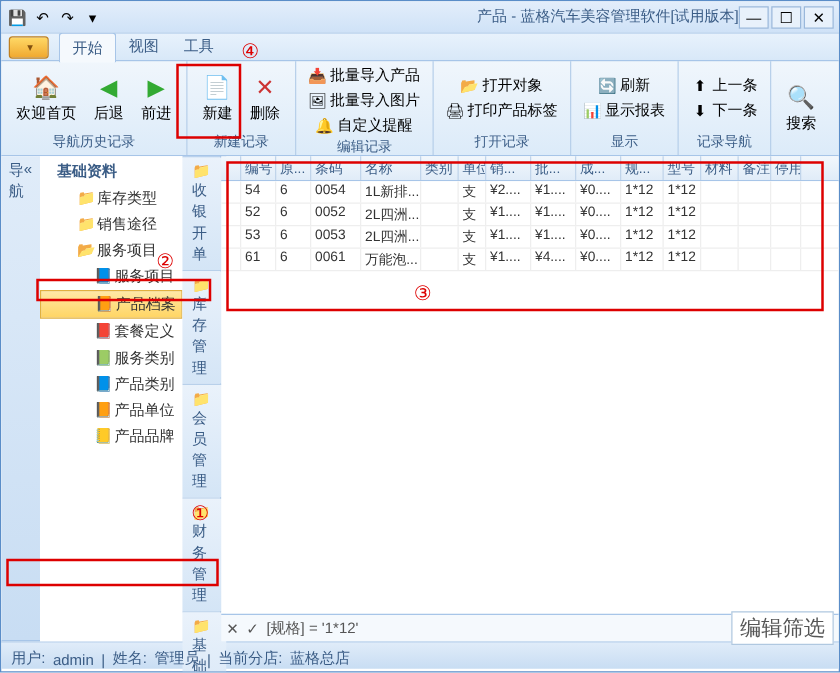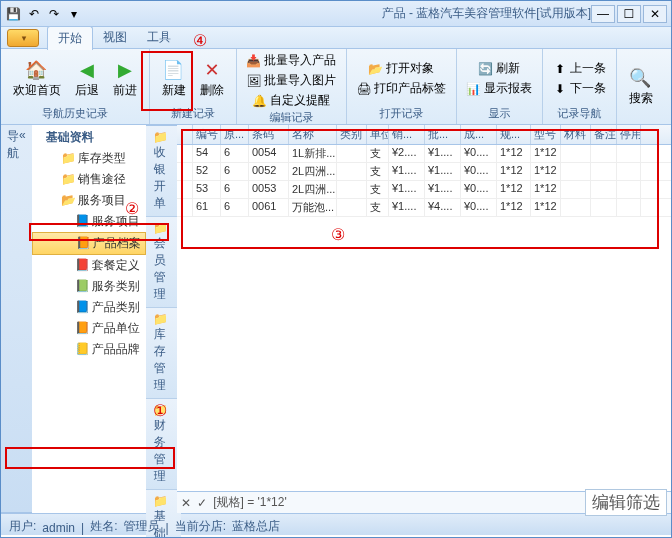--- a/index.html
+++ b/index.html
@@ -195,22 +195,22 @@
       <div class="tnode d3"><span class="fico">📘</span><span>服务项目</span></div>
       <div class="tnode d3 sel"><span class="fico">📙</span><span>产品档案</span></div>
       <div class="tnode d3"><span class="fico">📕</span><span>套餐定义</span></div>
       <div class="tnode d3"><span class="fico">📗</span><span>服务类别</span></div>
       <div class="tnode d3"><span class="fico">📘</span><span>产品类别</span></div>
       <div class="tnode d3"><span class="fico">📙</span><span>产品单位</span></div>
       <div class="tnode d3"><span class="fico">📒</span><span>产品品牌</span></div>
     </div>
     <div class="navgroups">
       <div class="navgrp"><span class="fico">📁</span><span>收银开单</span></div>
+      <div class="navgrp"><span class="fico">📁</span><span>库存管理</span></div>
       <div class="navgrp"><span class="fico">📁</span><span>会员管理</span></div>
-      <div class="navgrp"><span class="fico">📁</span><span>库存管理</span></div>
       <div class="navgrp"><span class="fico">📁</span><span>财务管理</span></div>
       <div class="navgrp"><span class="fico">📁</span><span>基础资料</span></div>
       <div class="navgrp"><span class="fico">📁</span><span>报表管理</span></div>
     </div>
   </div>
   <div class="content">
     <div class="gridhdr" id="ghdr">
         <div class="gh w-rh"></div>
         <div class="gh w0">编号</div>
         <div class="gh w1">原...</div>

